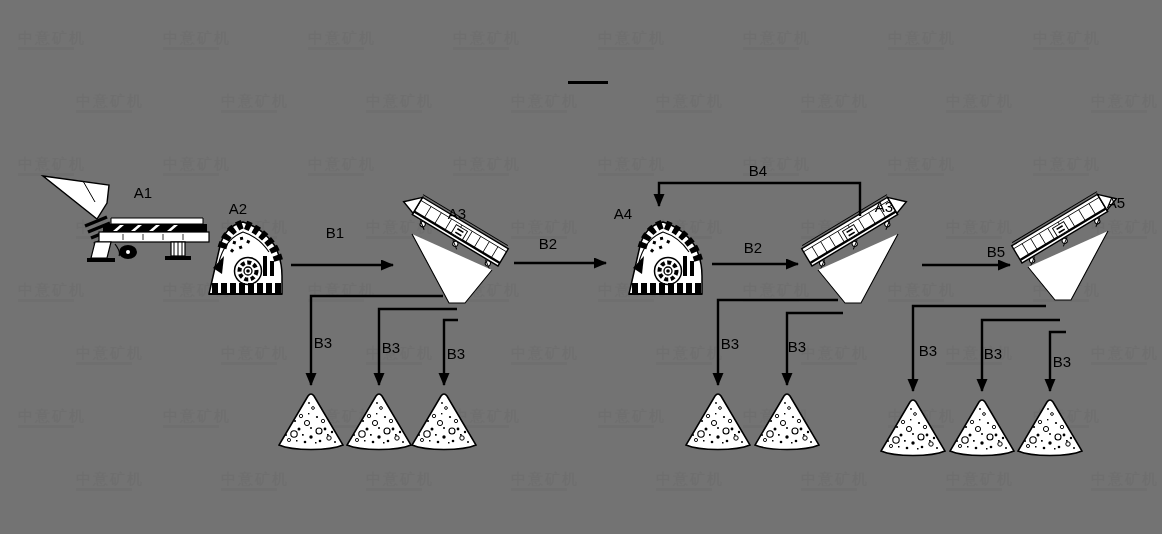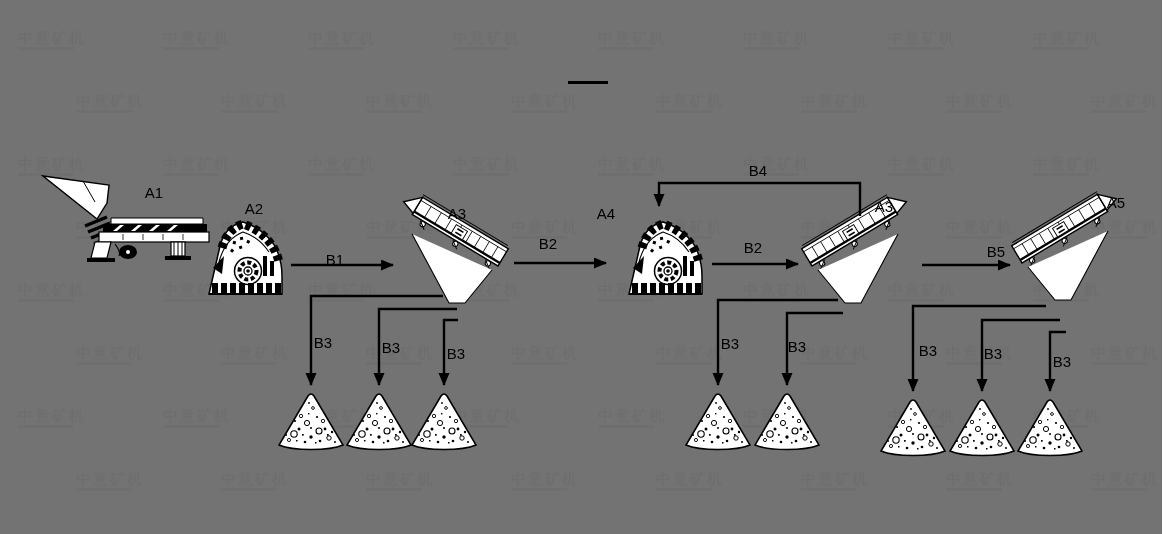--- a/index.html
+++ b/index.html
@@ -239,28 +239,28 @@
     <use href="#pile" transform="translate(311,421)"></use>
     <use href="#pile" transform="translate(379,421)"></use>
     <use href="#pile" transform="translate(444,421)"></use>
     <use href="#pile" transform="translate(718,421)"></use>
     <use href="#pile" transform="translate(787,421)"></use>
     <use href="#pile" transform="translate(913,427)"></use>
     <use href="#pile" transform="translate(982,427)"></use>
     <use href="#pile" transform="translate(1050,427)"></use>
   </svg>
 
-  <div class="lbl" style="left:154px;top:192px">A1</div>
-  <div class="lbl" style="left:254px;top:208px">A2</div>
+  <div class="lbl" style="left:143px;top:192px">A1</div>
+  <div class="lbl" style="left:238px;top:208px">A2</div>
   <div class="lbl" style="left:457px;top:213px">A3</div>
-  <div class="lbl" style="left:606px;top:213px">A4</div>
+  <div class="lbl" style="left:623px;top:213px">A4</div>
   <div class="lbl" style="left:884px;top:206px">A3</div>
   <div class="lbl" style="left:1116px;top:202px">A5</div>
 
-  <div class="lbl" style="left:335px;top:259px">B1</div>
+  <div class="lbl" style="left:335px;top:232px">B1</div>
   <div class="lbl" style="left:548px;top:243px">B2</div>
   <div class="lbl" style="left:753px;top:247px">B2</div>
   <div class="lbl" style="left:758px;top:170px">B4</div>
   <div class="lbl" style="left:996px;top:251px">B5</div>
   <div class="lbl" style="left:323px;top:342px">B3</div>
   <div class="lbl" style="left:391px;top:347px">B3</div>
   <div class="lbl" style="left:456px;top:353px">B3</div>
   <div class="lbl" style="left:730px;top:343px">B3</div>
   <div class="lbl" style="left:797px;top:346px">B3</div>
   <div class="lbl" style="left:928px;top:350px">B3</div>

